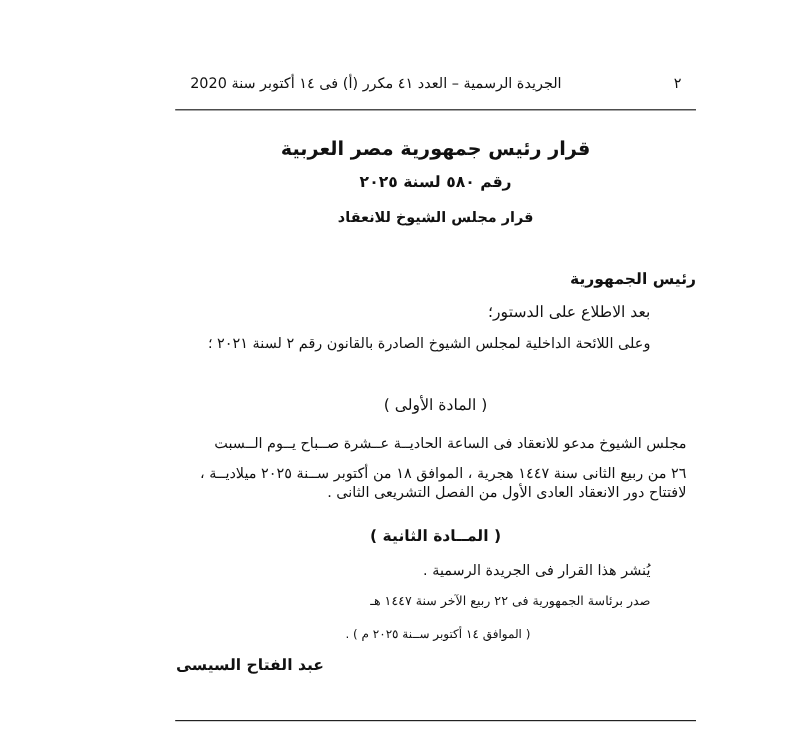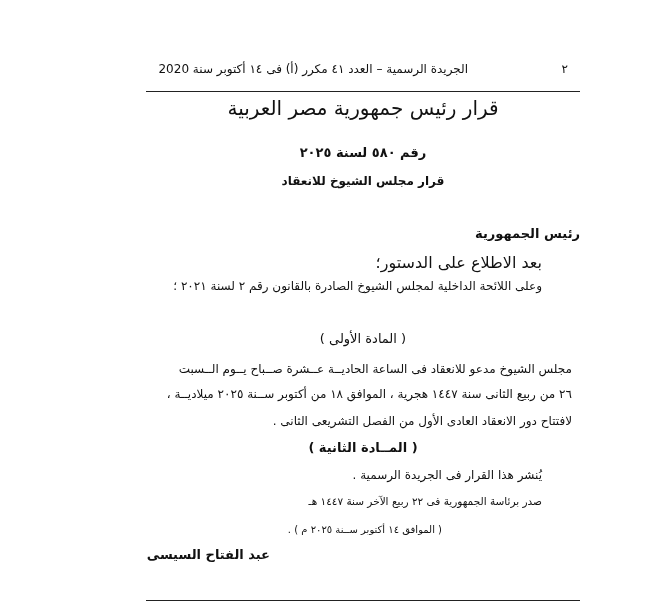--- a/index.html
+++ b/index.html
@@ -7,32 +7,32 @@
          font-family: "DejaVu Sans", "Liberation Sans", sans-serif; color: #111; direction: rtl; }
   .page { position: absolute; left: 0; top: 0; width: 670px; height: 608px; }
   .header { position: absolute; top: 60px; left: 146px; width: 434px; height: 20px; font-size: 12px; }
   .header .pnum { position: absolute; right: 12px; top: 2px; }
   .header .htext { position: absolute; right: 112px; top: 2px; white-space: nowrap; }
   .rule { position: absolute; left: 146px; width: 434px; height: 0; border-top: 1.5px solid #222; }
   .rule.top { top: 91px; }
   .rule.bottom { top: 600px; }
   .c { position: absolute; left: 146px; width: 434px; text-align: center; white-space: nowrap; }
   .r { position: absolute; white-space: nowrap; }
-  .title { top: 96px; font-size: 20px; font-weight: normal; }
+  .title { top: 114px; font-size: 16px; font-weight: bold; }
   .num { top: 145px; font-size: 13px; font-weight: bold; }
   .sub1 { top: 174px; font-size: 12px; font-weight: bold; }
   .sub2 { top: 200px; font-size: 12px; font-weight: bold; }
   .pres { top: 226px; right: 90px; font-size: 13px; font-weight: bold; }
-  .p1 { top: 253px; right: 128px; font-size: 16px; }
+  .p1 { top: 253px; right: 128px; font-size: 13px; }
   .p2 { top: 279px; right: 128px; font-size: 12px; }
   .decided { top: 305px; font-size: 13px; font-weight: bold; }
   .art1 { top: 331px; font-size: 13px; font-weight: normal; }
   .a1l1 { top: 362px; right: 98px; font-size: 12px; }
   .a1l2 { top: 387px; right: 98px; font-size: 12px; }
-  .a1l3 { top: 414px; right: 98px; font-size: 12px; }
+  .a1l3 { top: 403px; right: 98px; font-size: 12px; }
   .art2 { top: 440px; font-size: 13px; font-weight: bold; }
   .a2l1 { top: 468px; right: 128px; font-size: 12px; }
   .iss1 { top: 495px; right: 128px; font-size: 10.5px; }
   .iss2 { top: 524px; right: 228px; font-size: 10px; }
   .sign { top: 547px; right: 400px; font-size: 13px; font-weight: bold; }
 </style>
 </head>
 <body>
 
 <div class="page">

